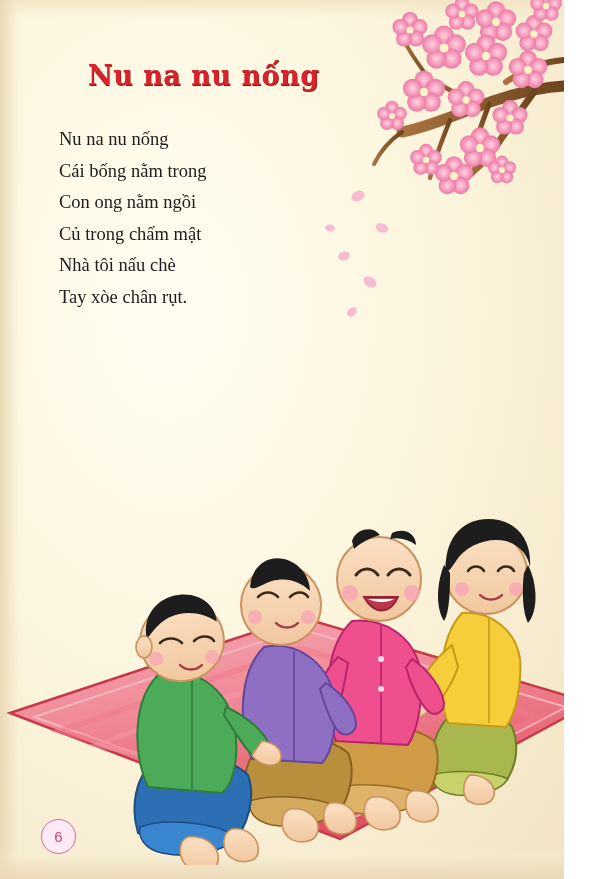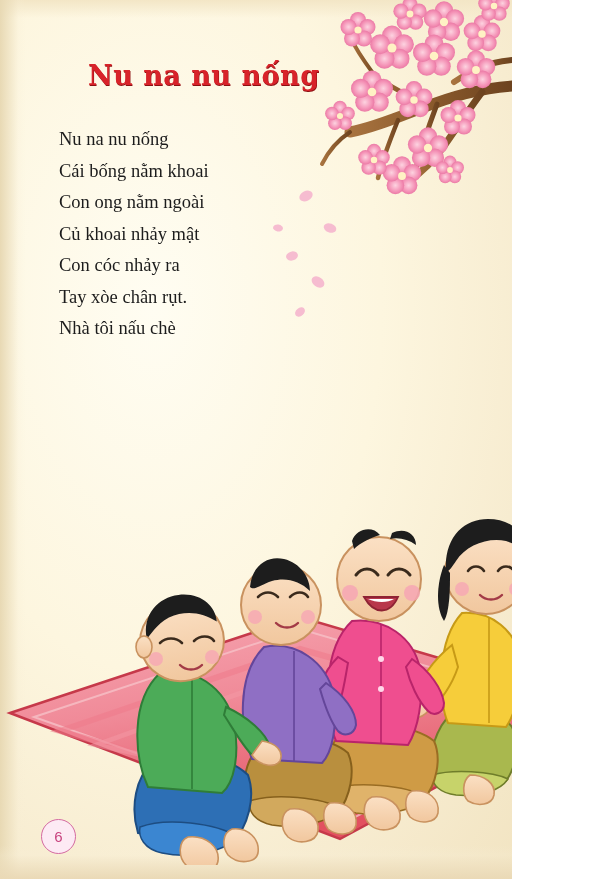--- a/index.html
+++ b/index.html
@@ -2,21 +2,21 @@
 <html><head>
 <meta charset="utf-8">
 <style>
   html, body {
     margin: 0;
     padding: 0;
     background: #ffffff;
   }
   #page {
     position: relative;
-    width: 512px;
+    width: 564px;
     height: 879px;
     overflow: hidden;
     background: #fdf7e3;
     font-family: "Liberation Serif", serif;
   }
   
   .paper-base {
     position: absolute;
     inset: 0;
     background:
@@ -283,26 +283,25 @@
         <ellipse cx="118" cy="312" rx="5.5" ry="4" transform="rotate(-40 118 312)"></ellipse>
         <ellipse cx="96" cy="228" rx="5" ry="3.5" transform="rotate(10 96 228)"></ellipse>
       </g>
     </svg>
   </div>
 
   <div class="title">Nu na nu nống</div>
 
   <div class="poem">
     <div class="poem-line">Nu na nu nống</div>
-    <div class="poem-line">Cái bống nằm khoai</div>
-    <div class="poem-line">Con ong nằm ngoài</div>
-    <div class="poem-line">Củ khoai nhảy mật</div>
-    <div class="poem-line">Con cóc nhảy ra</div>
+    <div class="poem-line">Cái bống nằm trong</div>
+    <div class="poem-line">Con ong nằm ngồi</div>
+    <div class="poem-line">Củ trong chấm mật</div>
+    <div class="poem-line">Nhà tôi nấu chè</div>
     <div class="poem-line">Tay xòe chân rụt.</div>
-    <div class="poem-line">Nhà tôi nấu chè</div>
   </div>
 
   <div class="kids-layer">
     <svg width="600" height="420" viewBox="0 0 600 420" xmlns="http://www.w3.org/2000/svg">
       <defs>
         <linearGradient id="matG" x1="0" y1="0" x2="0.4" y2="1">
           <stop offset="0%" stop-color="#f7a9b4"></stop>
           <stop offset="45%" stop-color="#f08a98"></stop>
           <stop offset="100%" stop-color="#e2505f"></stop>
         </linearGradient>

